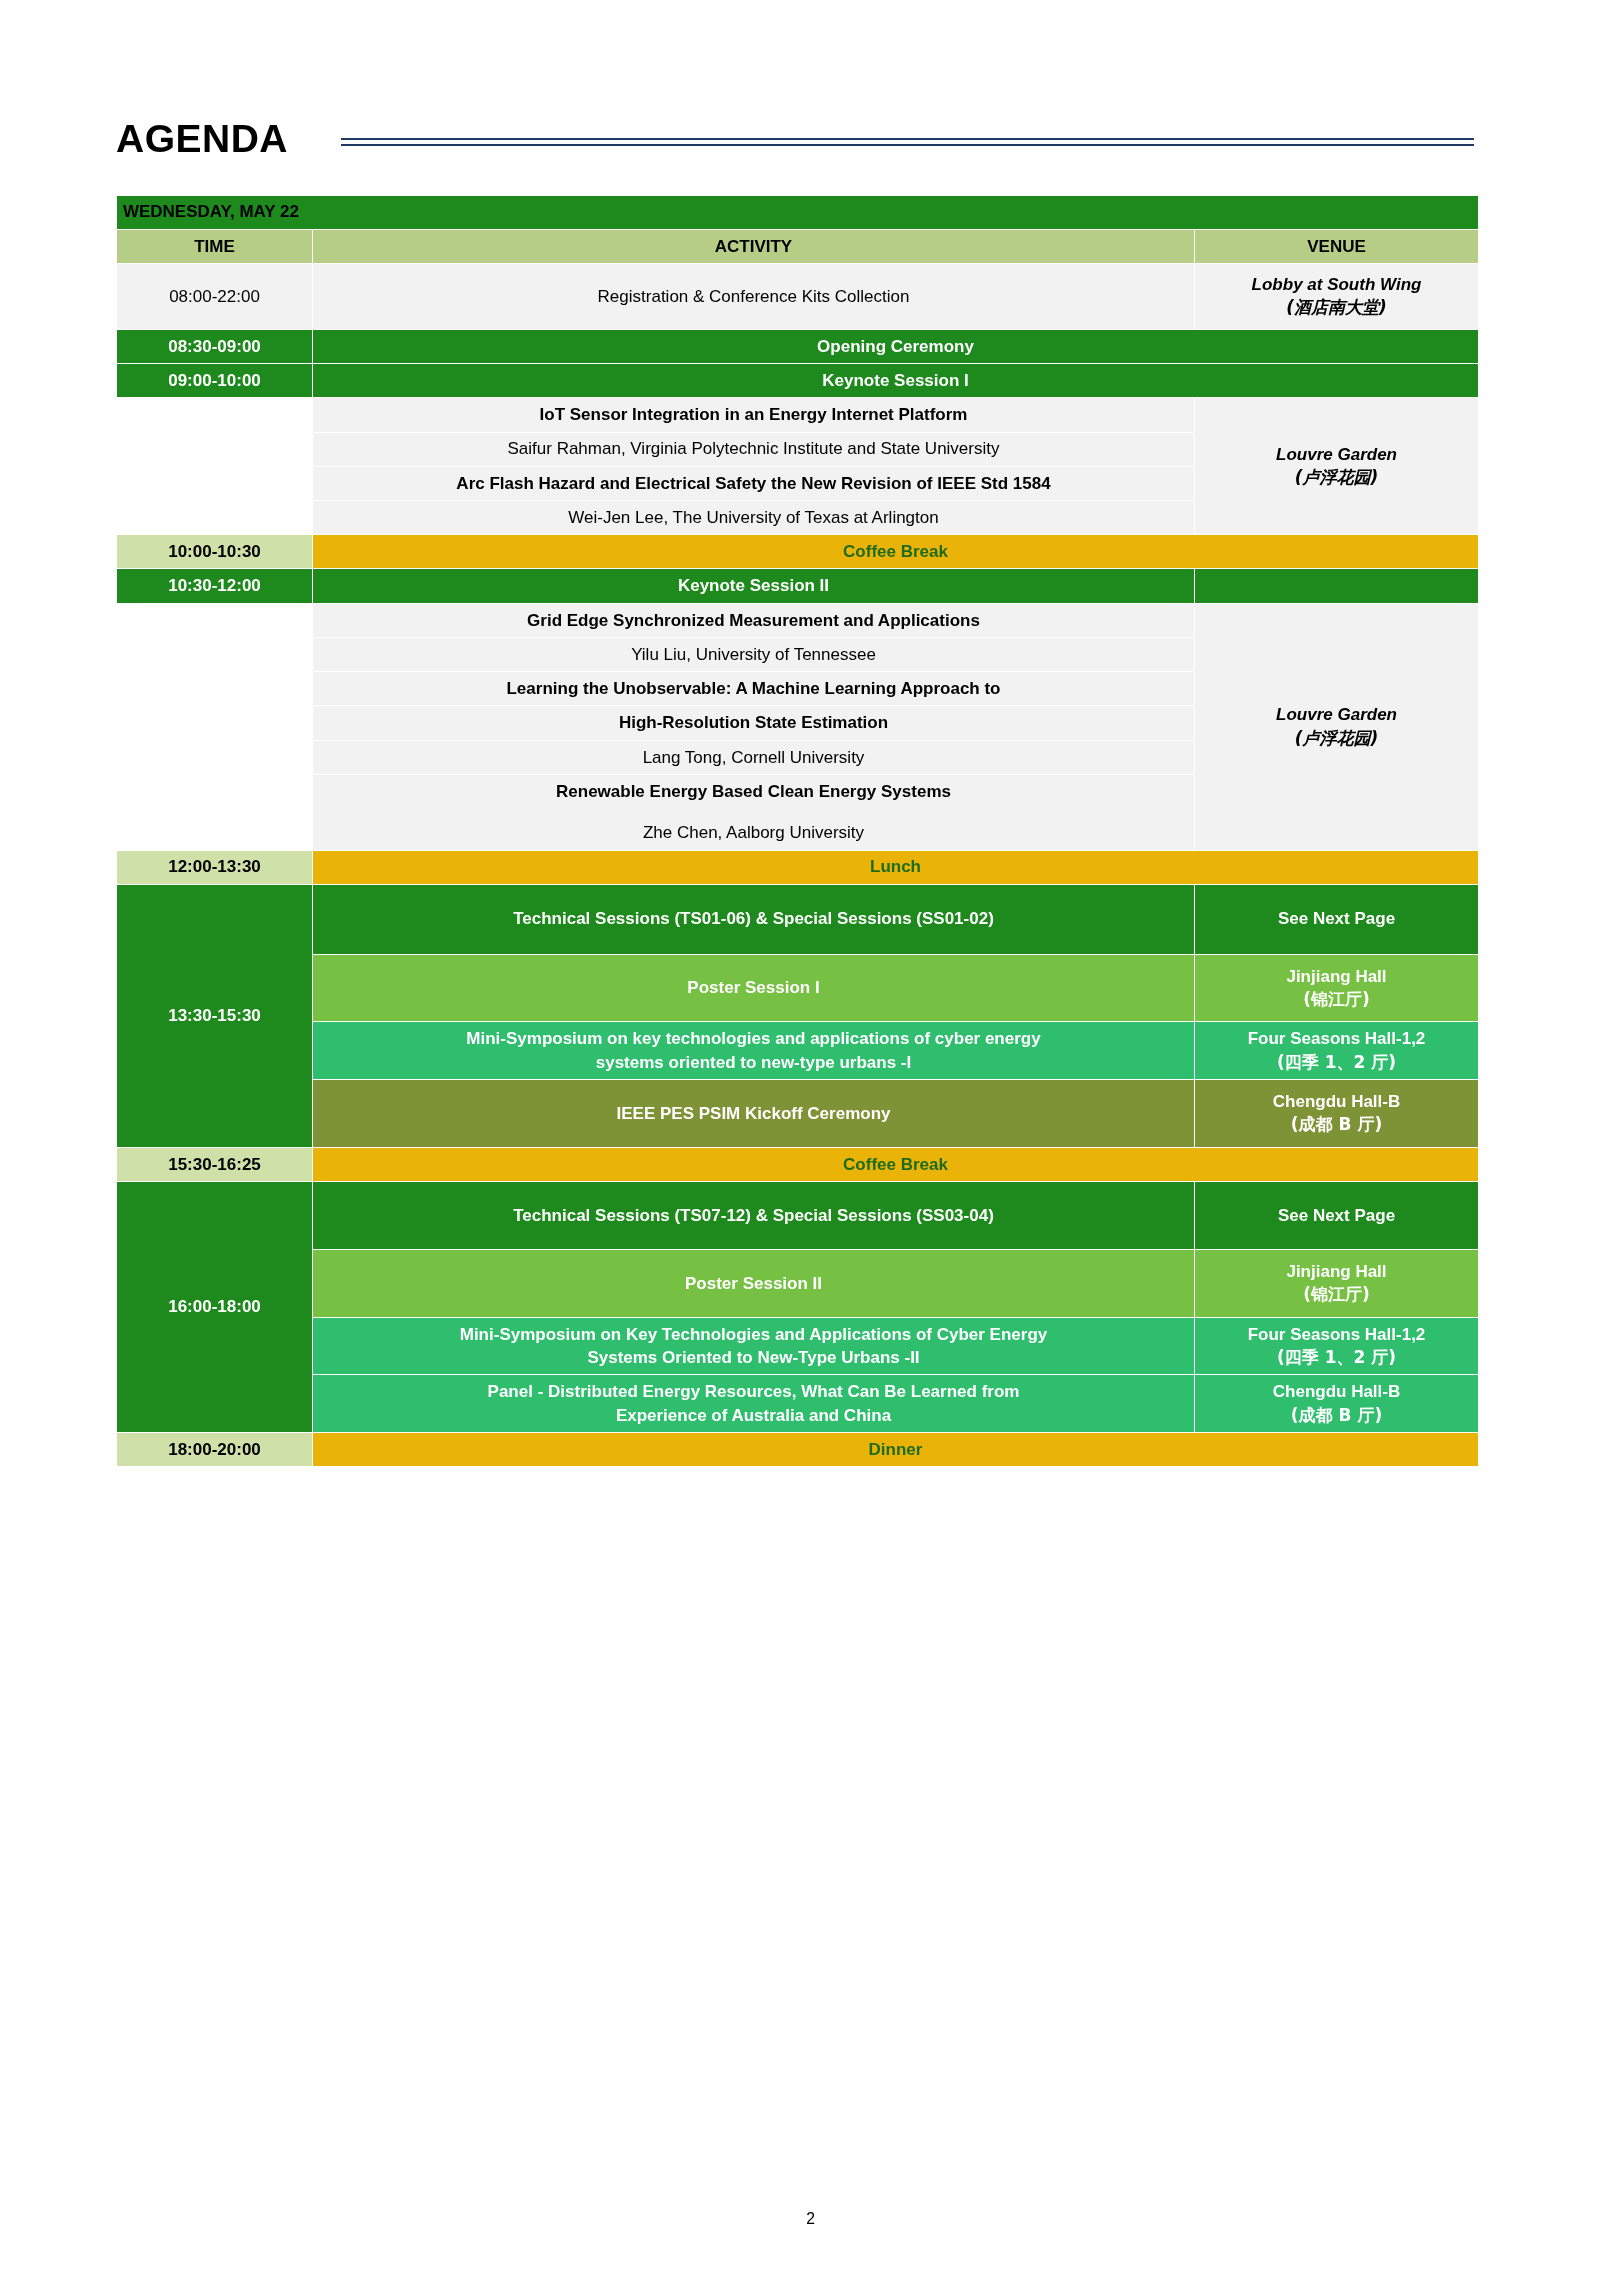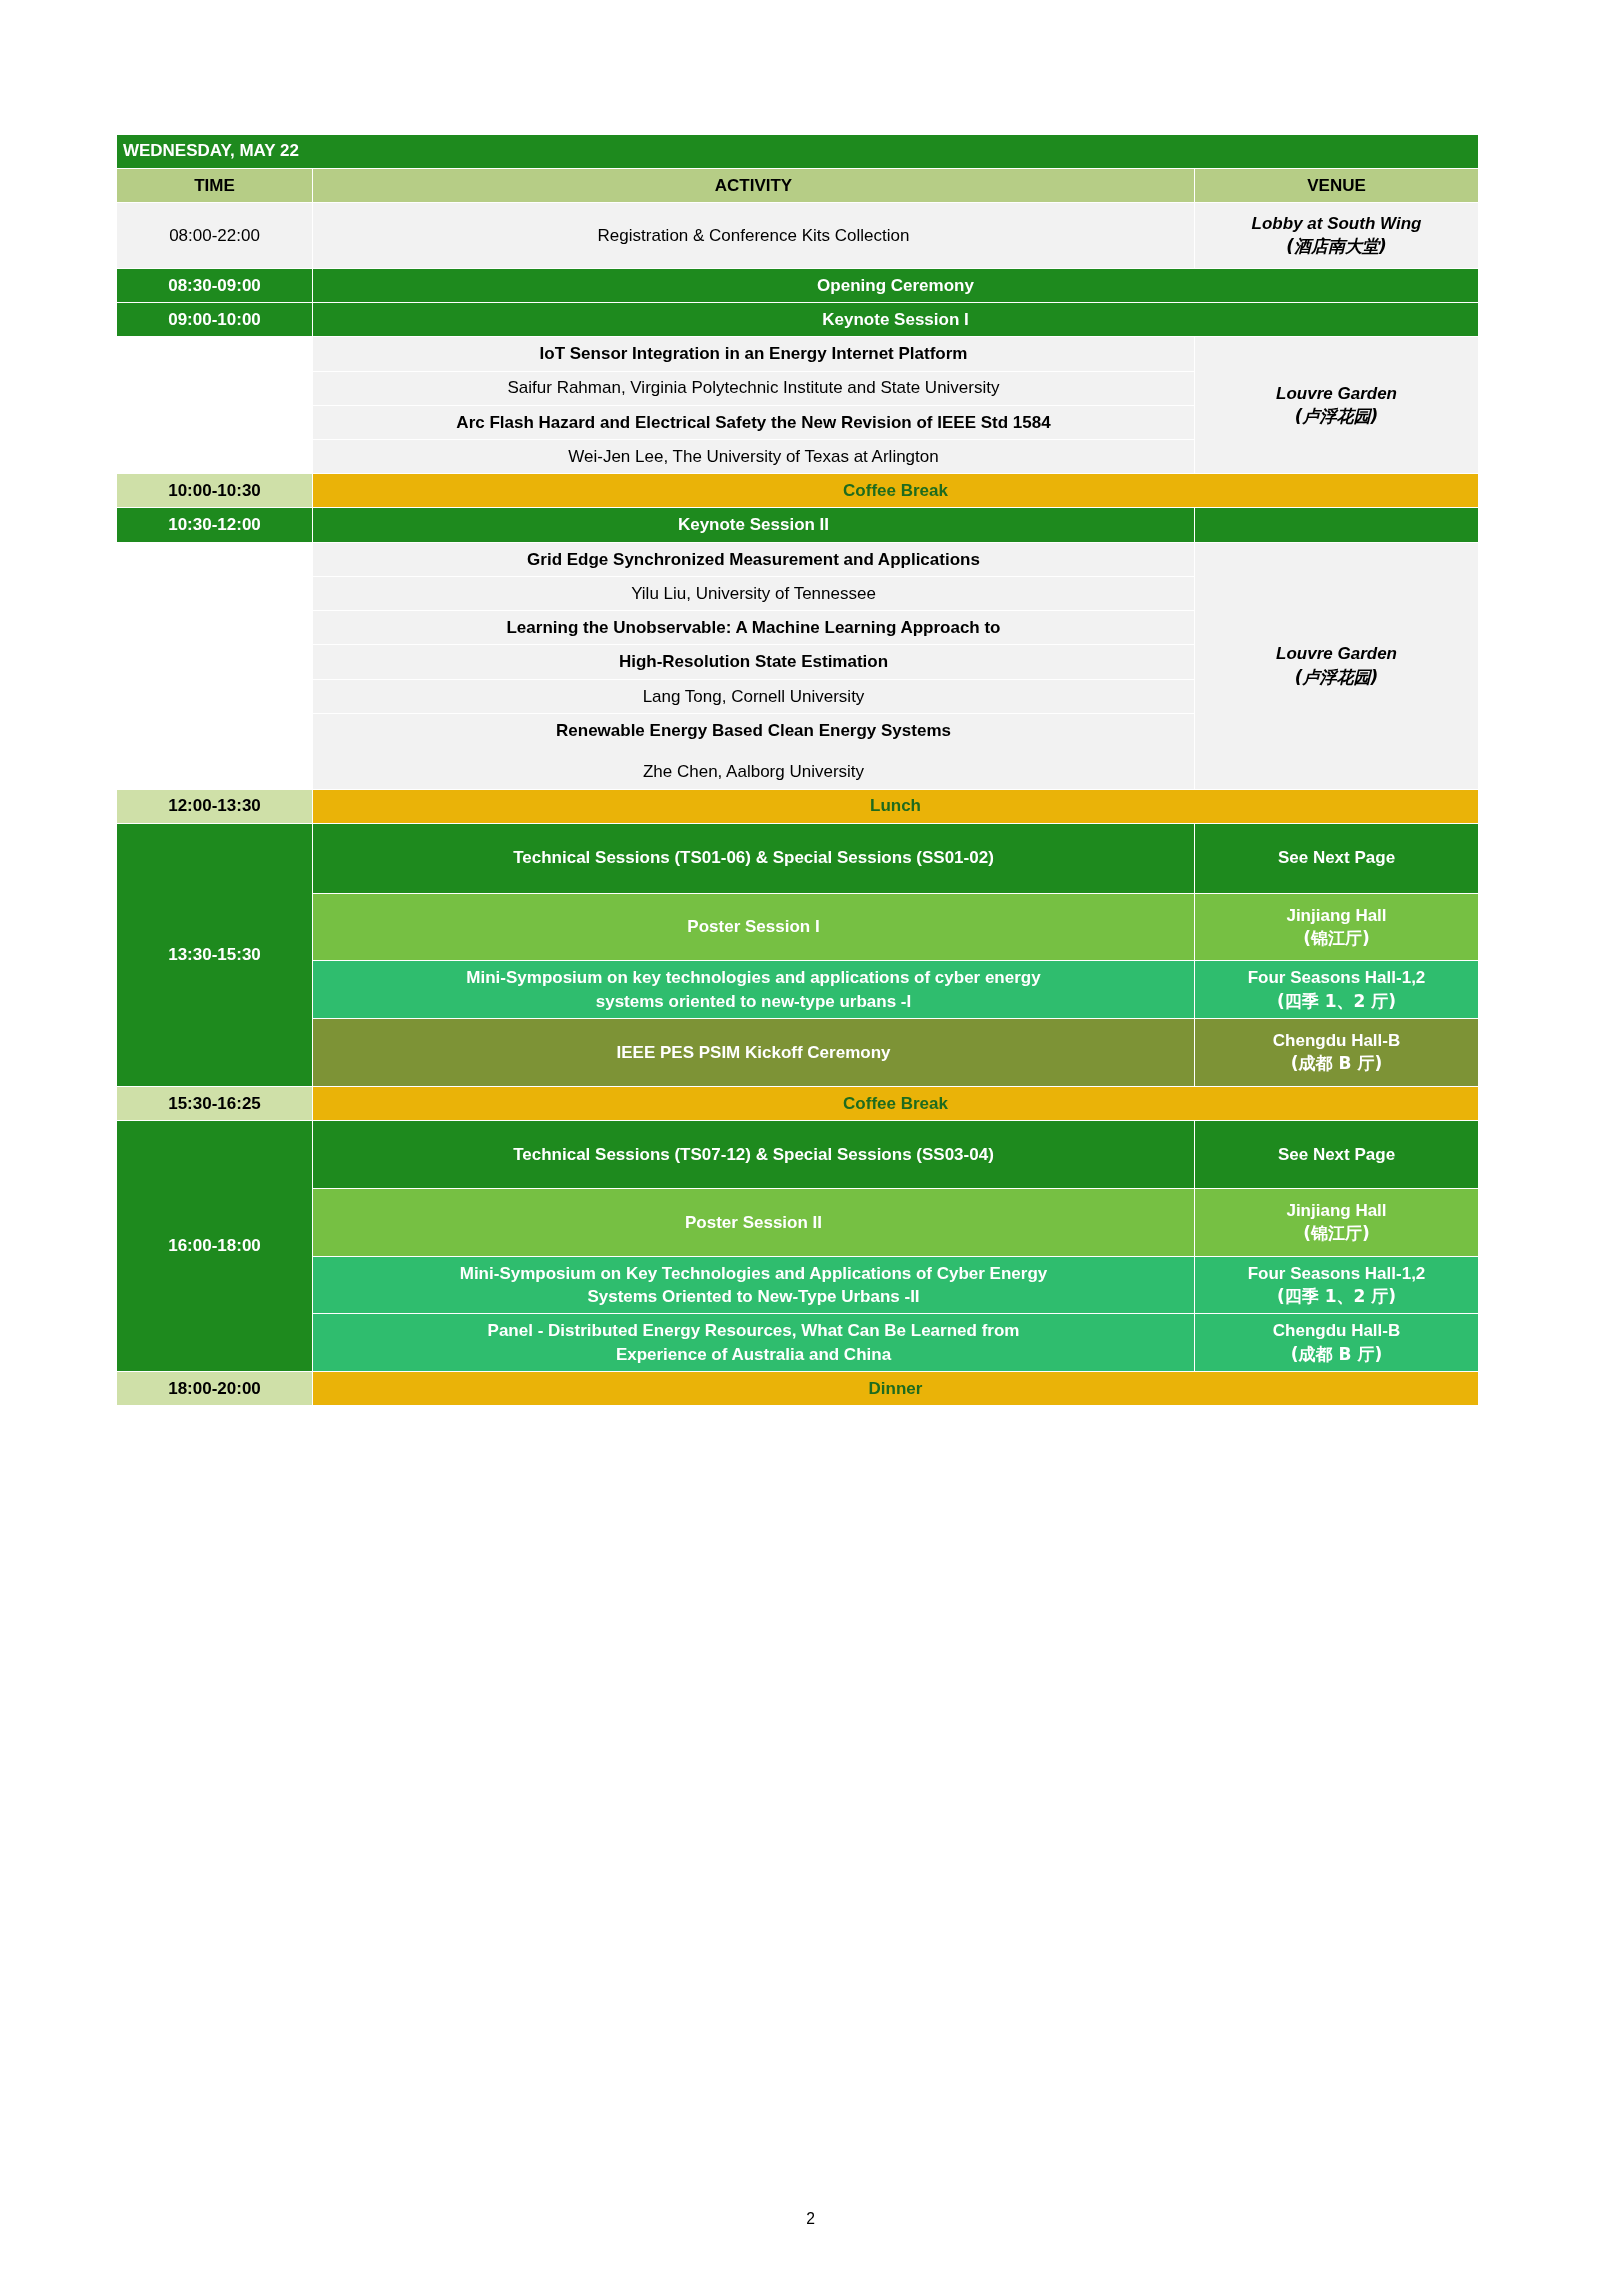--- a/index.html
+++ b/index.html
@@ -68,21 +68,21 @@
   }
   .c-time { width: 196px; }
   .c-act  { width: 882px; }
   .c-ven  { width: 284px; }
 
   .center { text-align: center; }
 
   
   .daybar {
     background: #1e8a1e;
-    color: #ffffff;
+    color: #000000;
     font-size: 25.5px;
     font-weight: bold;
     padding: 12.7px 17.6px;
     text-align: left;
     border: 1px solid #ffffff;
   }
   .hdr {
     background: #b6cd86;
     color: #000000;
     font-weight: bold;
@@ -166,20 +166,27 @@
     font-size: 15.7px;
     color: #000000;
   }
   .cjk { font-family: "DejaVu Sans", sans-serif; }
 </style>
 </head>
 <body>
 
 <div class="page">
 
+  <div class="agenda-header">
+    <div class="agenda-title">AGENDA</div>
+    <div class="agenda-rule">
+      <div class="l1"></div>
+      <div class="l2"></div>
+    </div>
+  </div>
 
   <table class="agenda">
     <colgroup>
       <col class="c-time">
       <col class="c-act">
       <col class="c-ven">
     </colgroup>
     <tbody>
 
       <tr>

